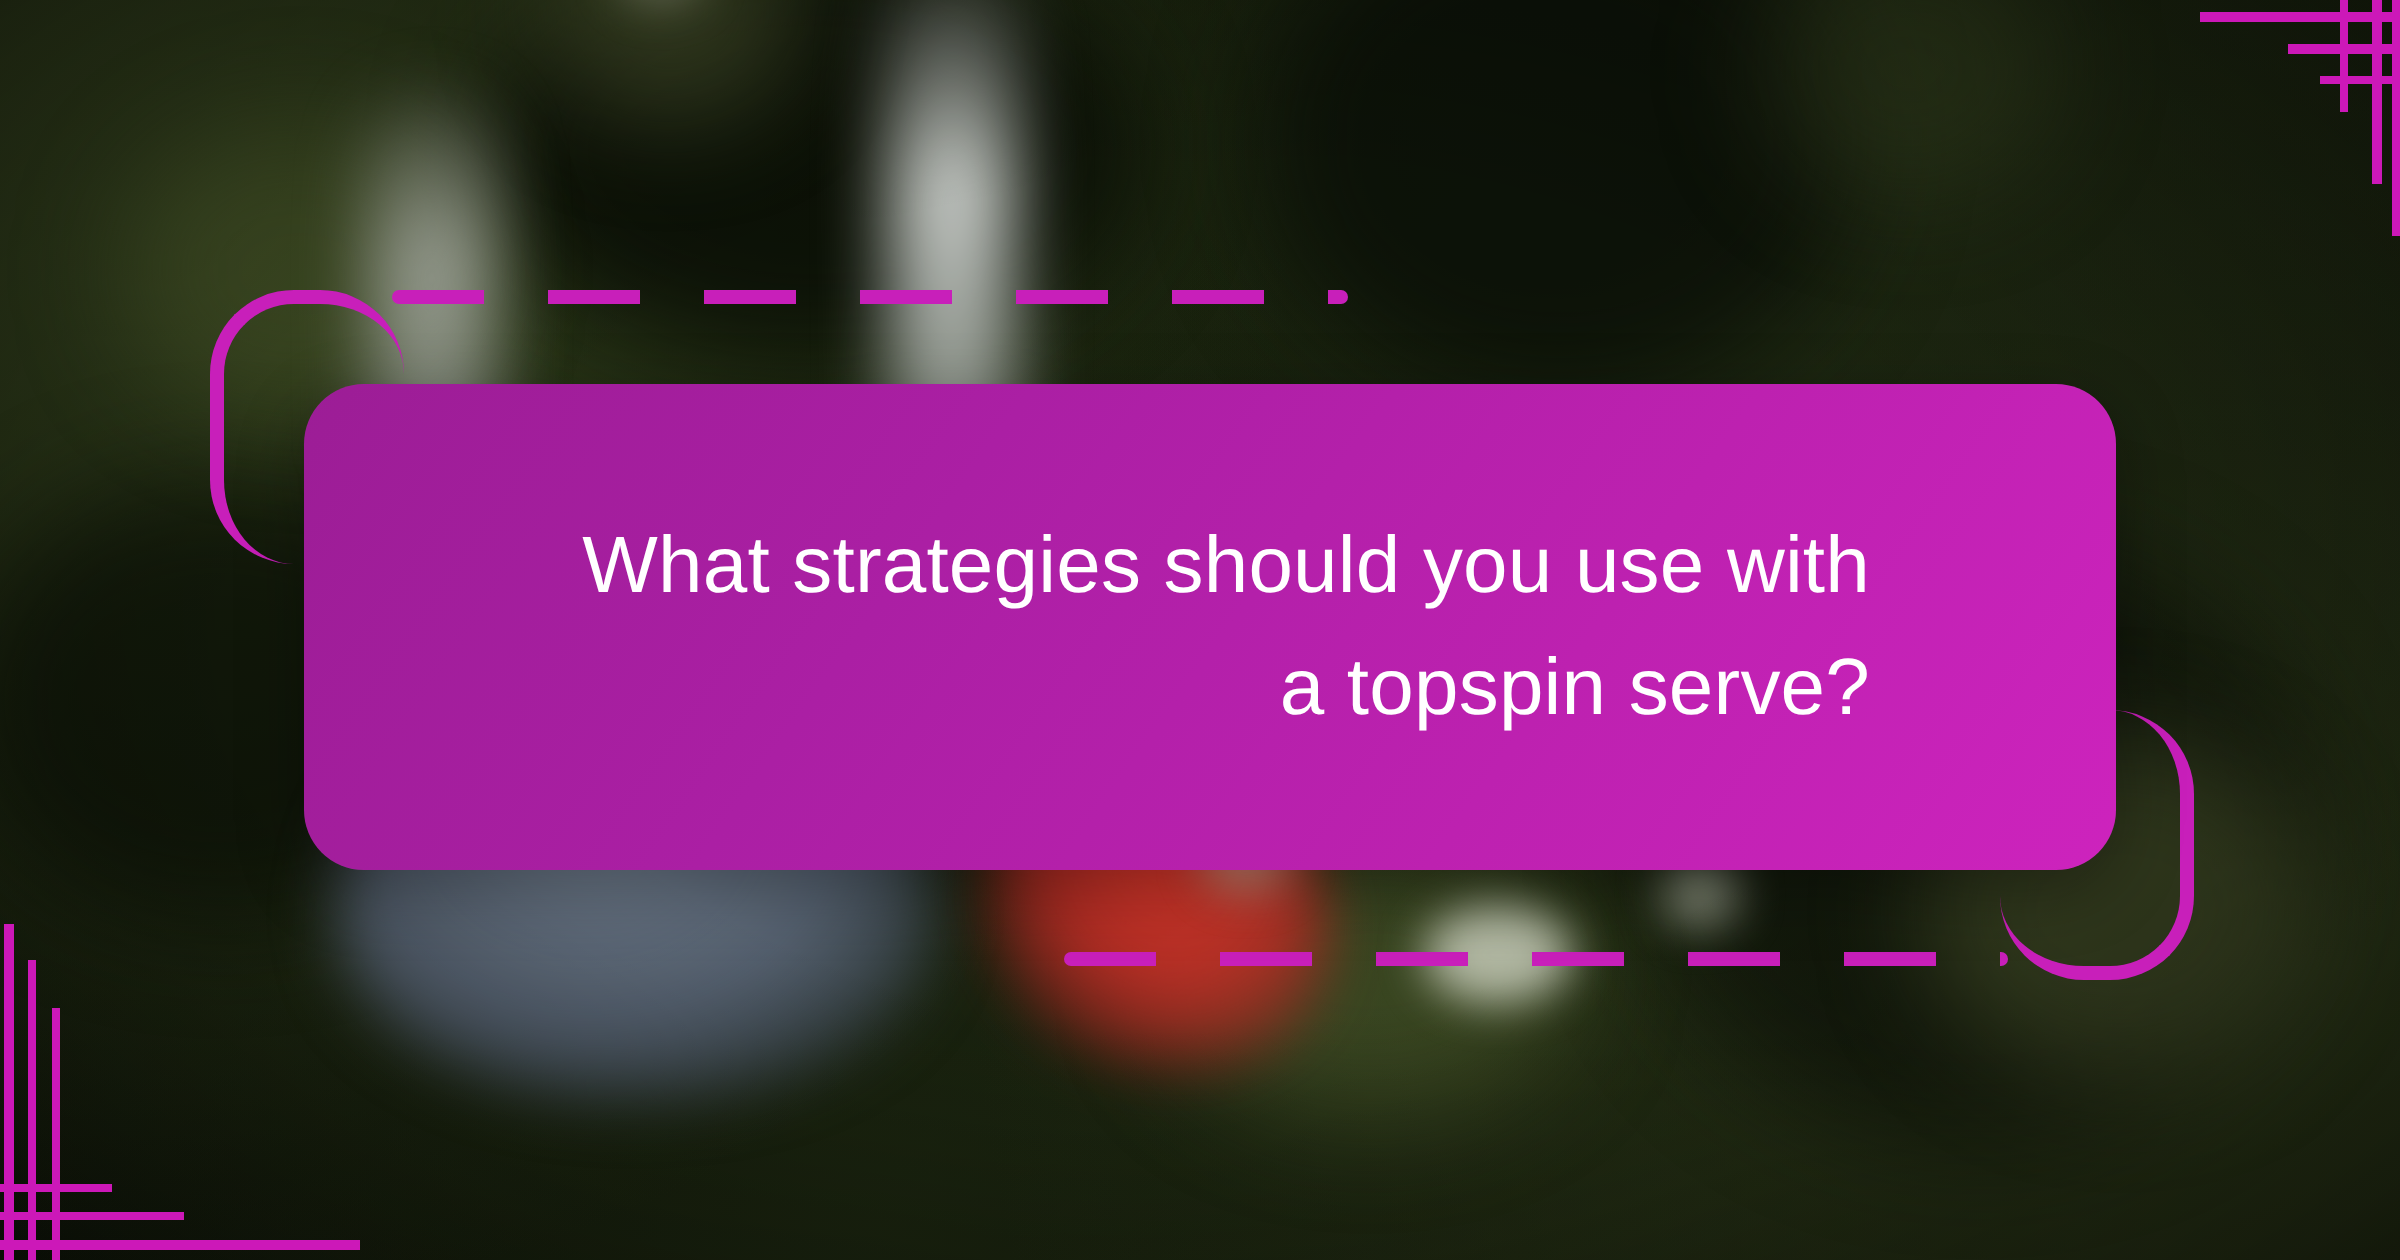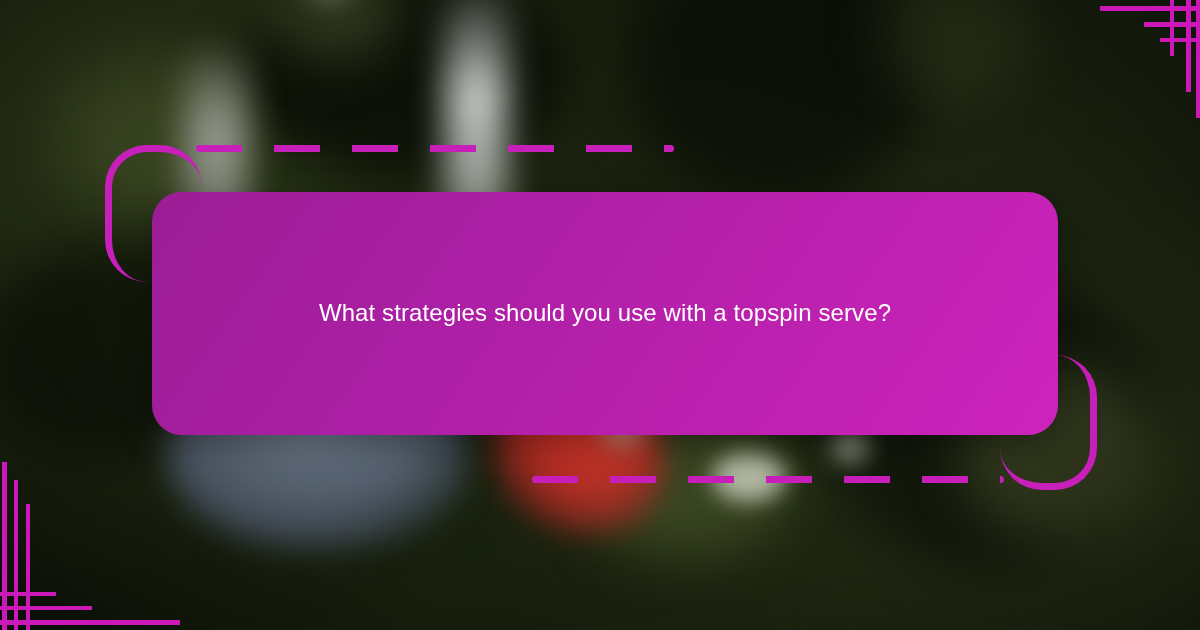--- a/index.html
+++ b/index.html
@@ -128,21 +128,21 @@
     background: linear-gradient(125deg, #9c1d96 0%, #ab1fa4 34%, #bd21b0 68%, #cd23bd 100%);
     box-shadow: 0 10px 34px rgba(0,0,0,0.32);
     display: flex;
     align-items: center;
     justify-content: center;
     box-sizing: border-box;
     padding: 0 84px;
   }
   .card-question {
     color: #ffffff;
-    font-size: 24px;
+    font-size: 40px;
     line-height: 1.52;
     font-weight: 400;
     text-align: right;
     letter-spacing: 0.1px;
     max-width: 660px;
   }
 </style>
 </head>
 <body>
 

